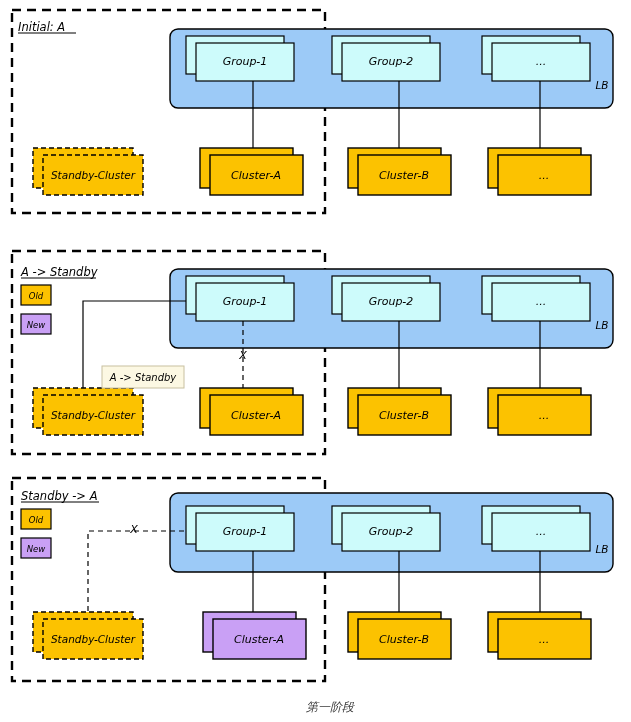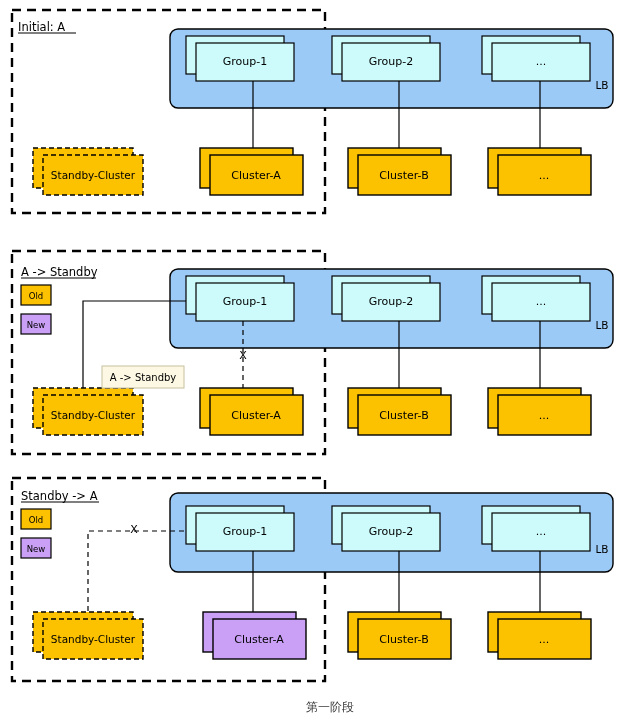--- a/index.html
+++ b/index.html
@@ -1,21 +1,21 @@
 <!DOCTYPE html>
 <html><head>
 <meta charset="utf-8">
 <style>
   html,body{margin:0;padding:0;background:#ffffff;}
   body{
     width:631px;height:722px;
     font-family:"DejaVu Sans","Liberation Sans",sans-serif;
     -webkit-font-smoothing:antialiased;
   }
-  #stage{position:relative;width:631px;height:722px;overflow:hidden;background:#fff;}
+  #stage{position:relative;width:631px;height:722px;overflow:hidden;background:#fff;font-style:italic;}
   svg{display:block;}
   text{dominant-baseline:middle;}
 </style>
 </head>
 <body>
 
 <div id="stage">
 <svg width="631" height="722" viewBox="0 0 631 722" xmlns="http://www.w3.org/2000/svg">
 
   <g>

